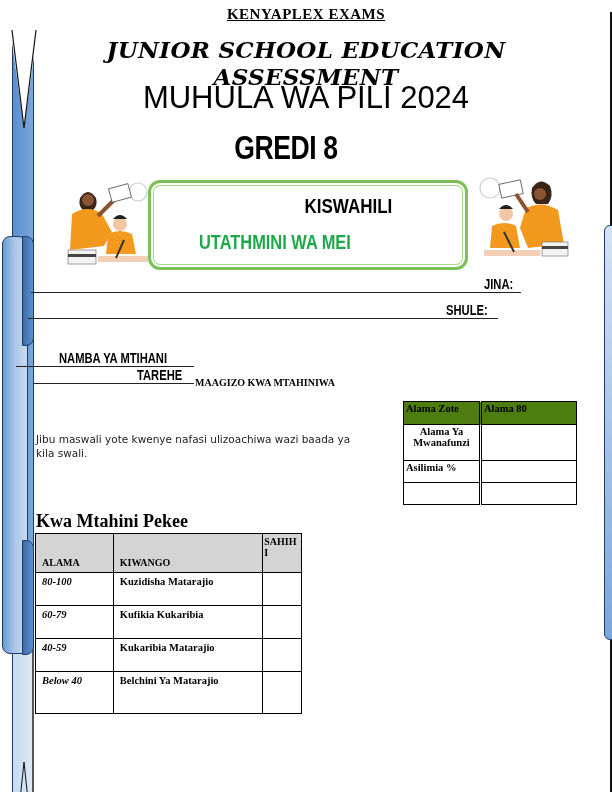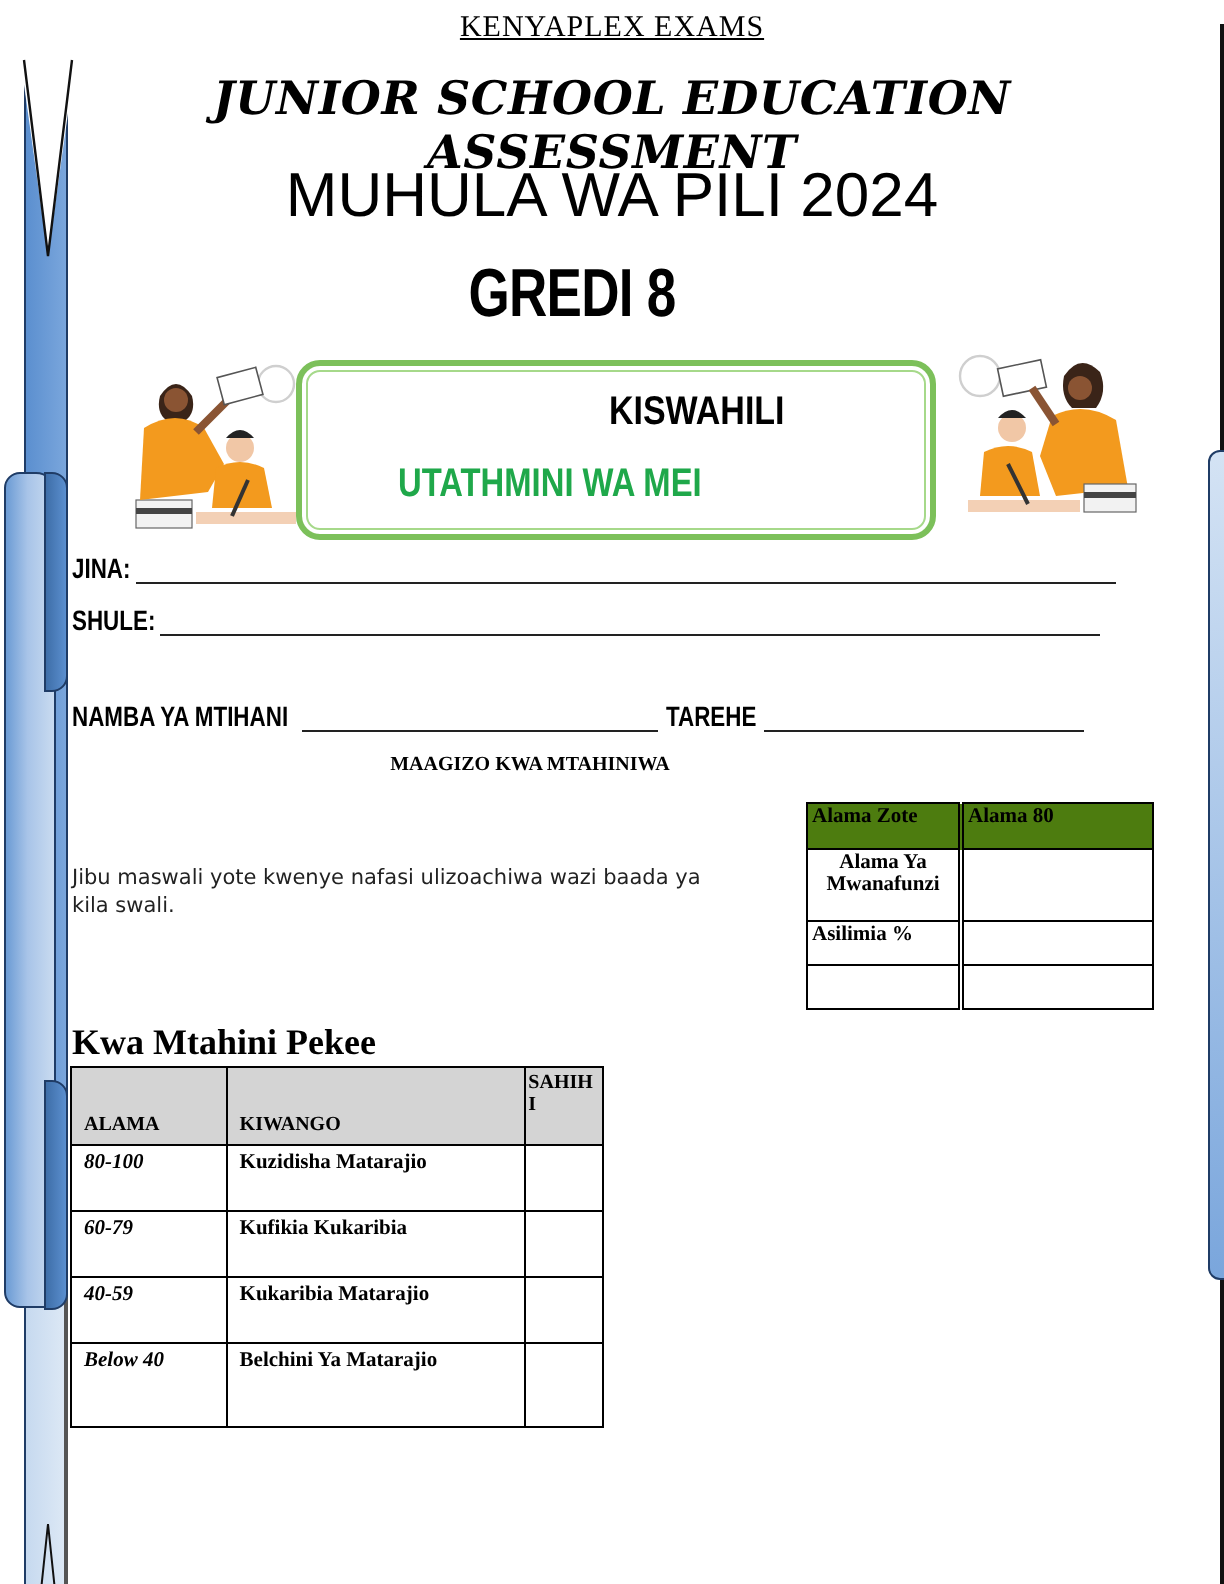--- a/index.html
+++ b/index.html
@@ -38,21 +38,21 @@
     }
     .right-scroll {
       left: 604px; top: 225px; width: 12px; height: 415px;
       background: linear-gradient(180deg, #d4e3f4 0%, #7aa6dc 100%);
       border: 1px solid #1f3c66; border-radius: 6px 0 0 6px;
     }
 
     
     .brand {
       position: absolute; top: 6px; left: 0; width: 612px; text-align: center;
-      font-family: "Liberation Serif", serif; font-weight: normal; font-size: 15px;
+      font-family: "Liberation Serif", serif; font-weight: bold; font-size: 15px;
       letter-spacing: 0.5px; text-decoration: underline;
     }
     .assessment {
       position: absolute; top: 36px; left: 36px; width: 540px; text-align: center;
       font-family: "DejaVu Serif", serif; font-weight: bold; font-style: italic;
       font-size: 23px; letter-spacing: 0.3px;
     }
     .term {
       position: absolute; top: 80px; left: 0; width: 612px; text-align: center;
       font-family: Liberation Sans, sans-serif; font-size: 31px; font-weight: normal;
@@ -81,21 +81,21 @@
     }
 
     
     .illus { position: absolute; width: 96px; height: 90px; }
     .illus-left { left: 58px; top: 178px; }
     .illus-right { left: 474px; top: 172px; }
 
     
     .field {
       position: absolute; left: 36px; font-family: "Liberation Sans", sans-serif;
-      font-weight: bold; font-size: 14px; transform-origin: left; display: flex; align-items: flex-end;
+      font-weight: bold; font-size: 14px; transform-origin: left; display: flex; align-items: flex-end; flex-direction: column;
     }
     .field .lbl { transform: scaleX(0.8); transform-origin: left; white-space: nowrap; display: inline-block; }
     .line { border-bottom: 1px solid #222; height: 1px; display: inline-block; }
 
     .instr-title {
       position: absolute; top: 377px; left: 0; width: 530px; text-align: center;
       font-family: "Liberation Serif", serif; font-weight: bold; font-size: 10px;
     }
     .instr-text {
       position: absolute; top: 432px; left: 36px; width: 320px;

